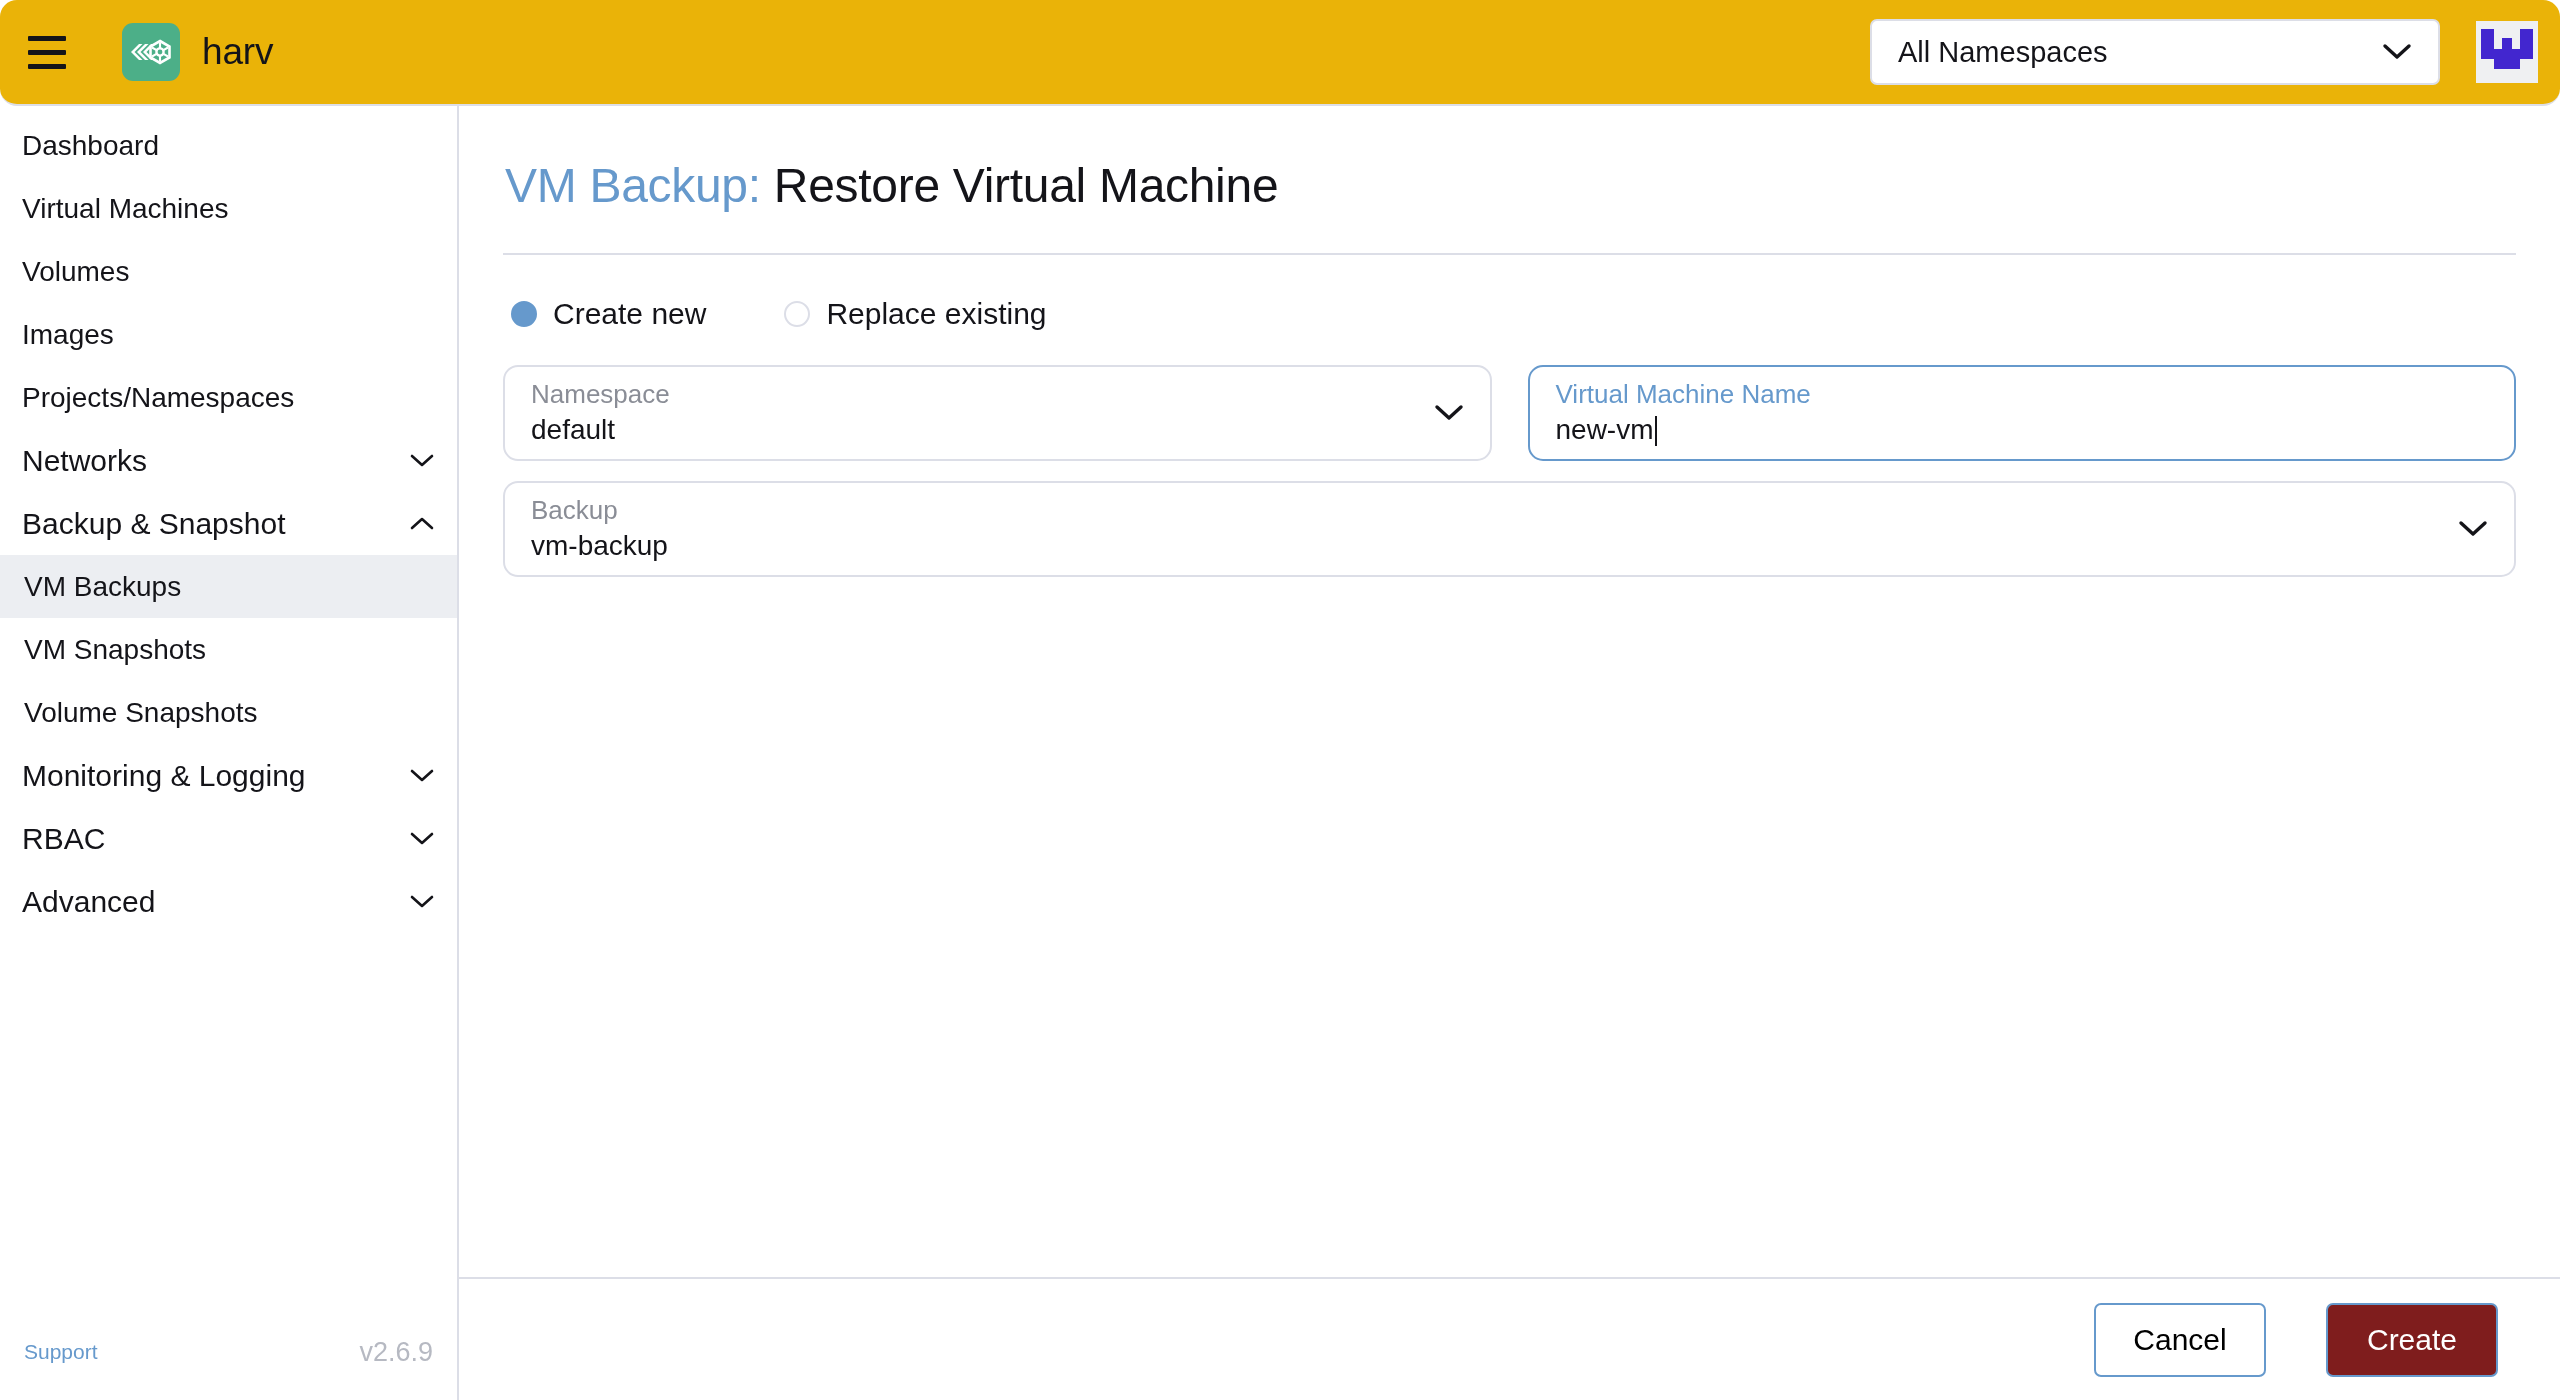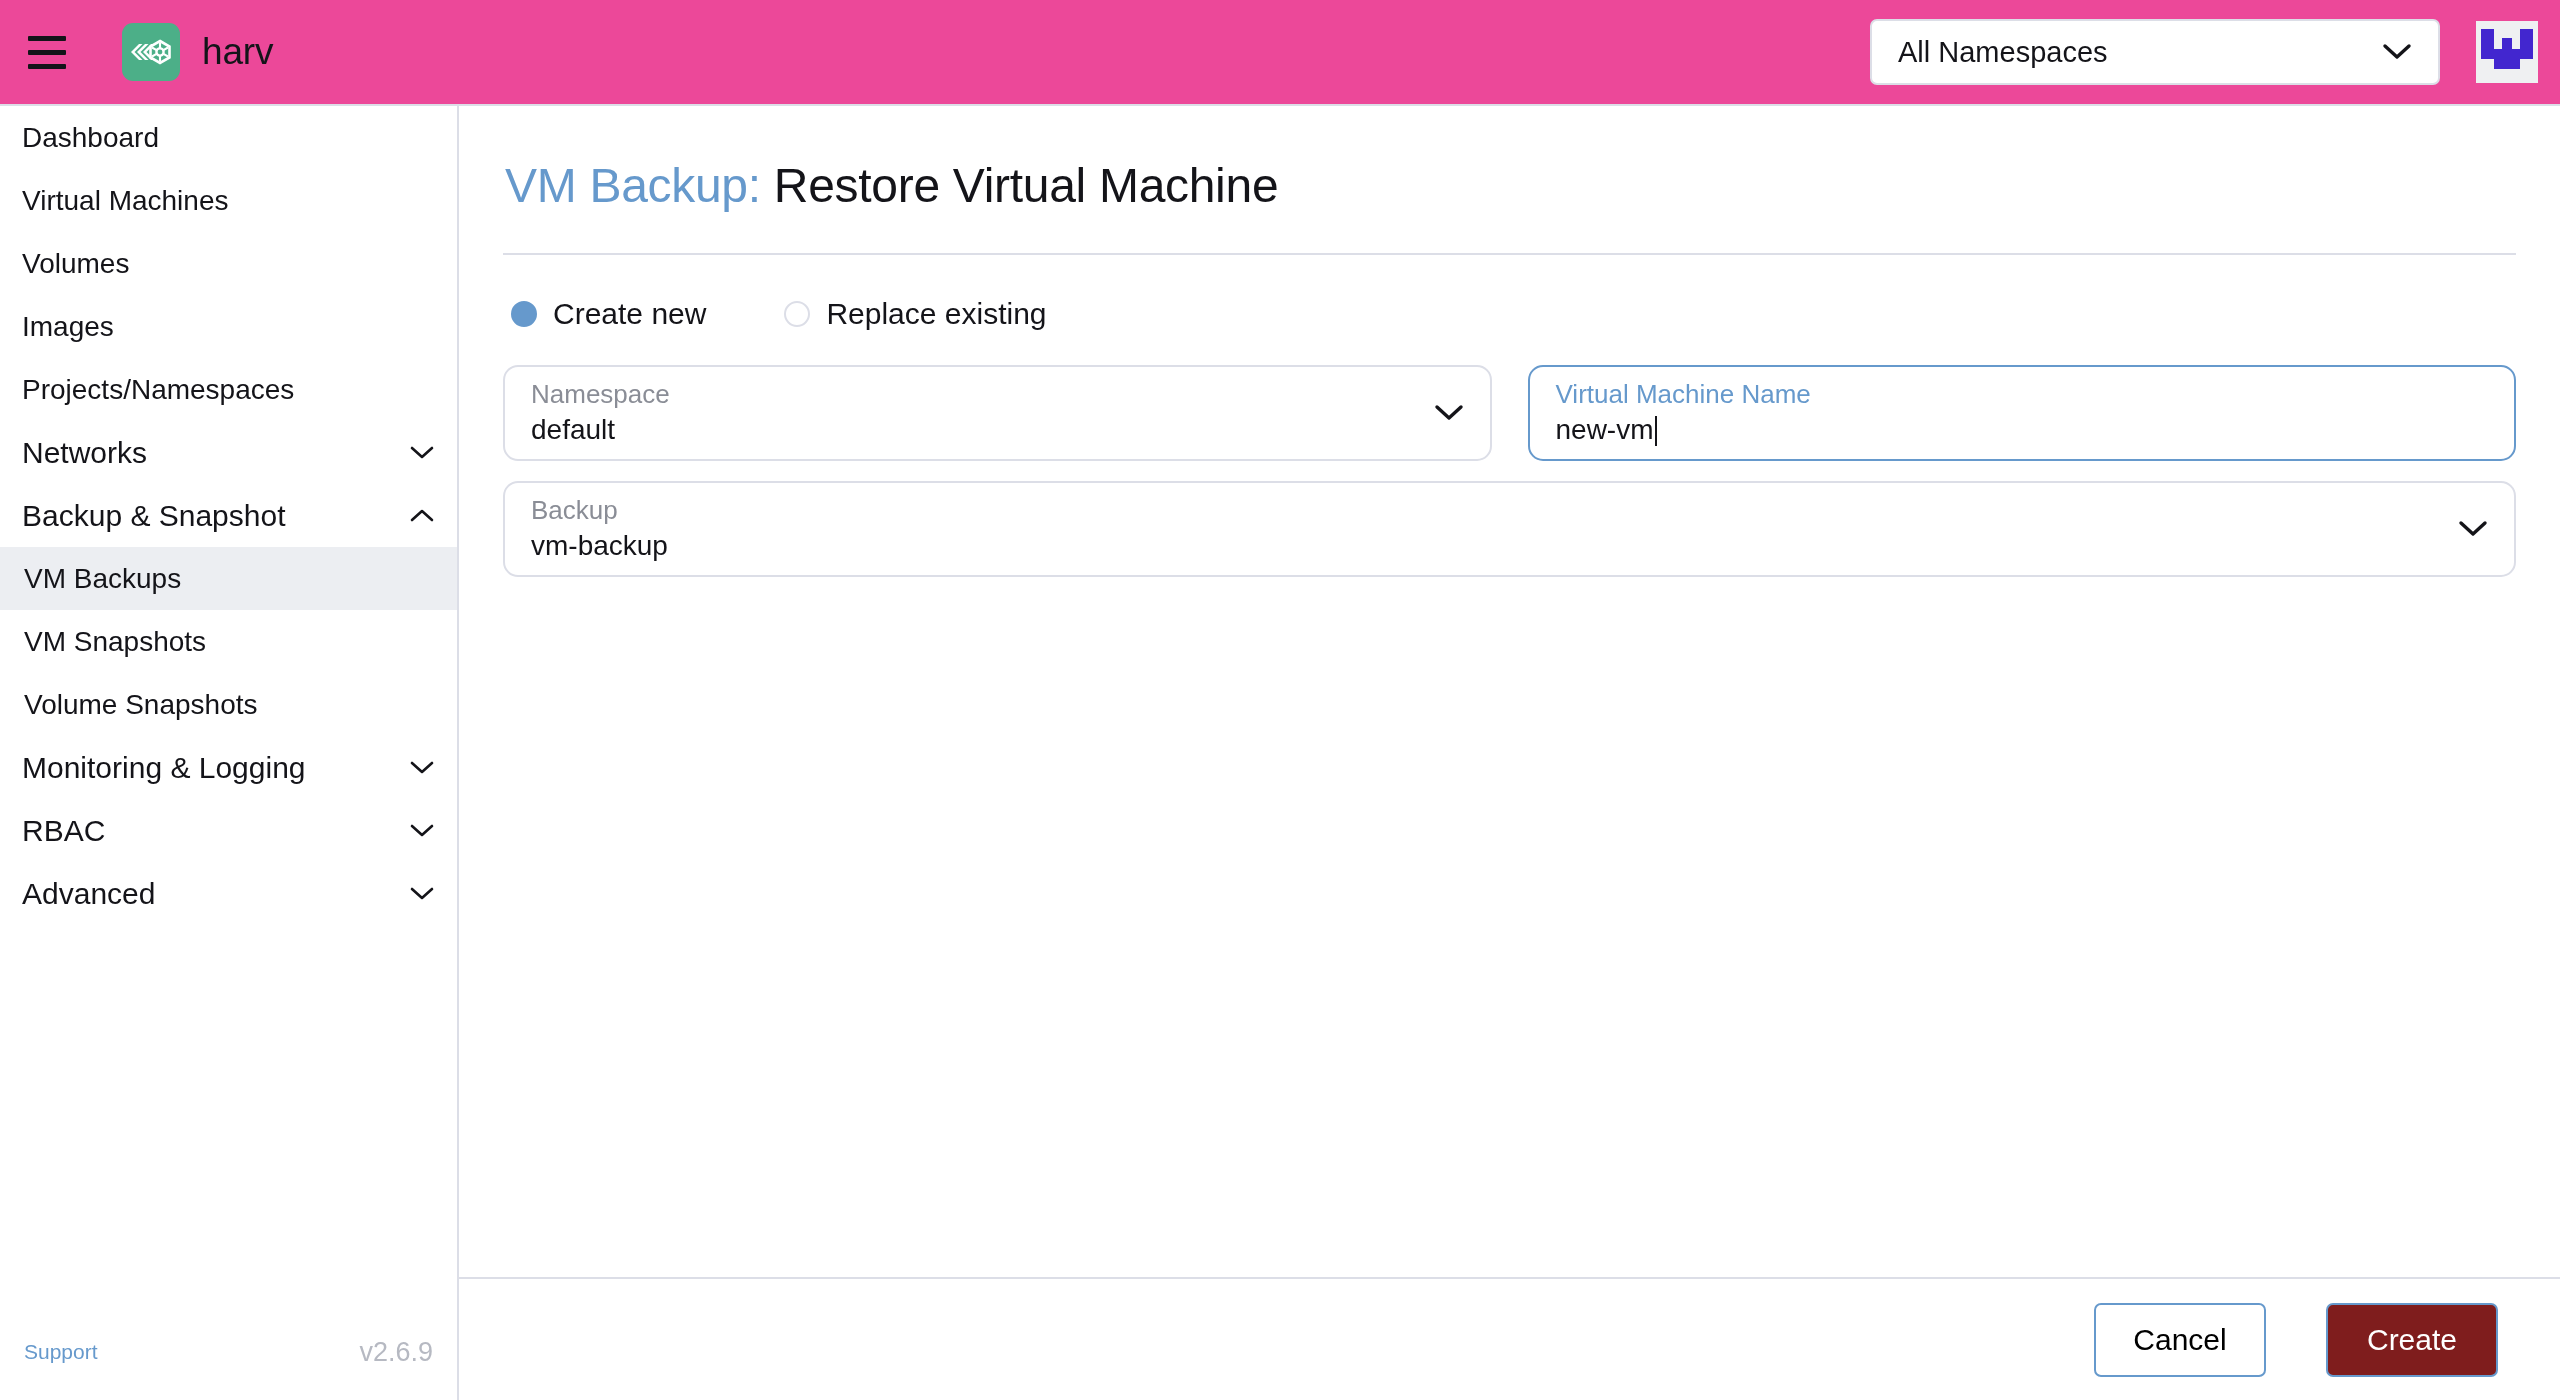--- a/index.html
+++ b/index.html
@@ -26,22 +26,23 @@
     background: #ffffff;
   }
 
   
   .header {
     height: 106px;
     min-height: 106px;
     display: flex;
     align-items: center;
     border-bottom: 2px solid #dcdee7;
-    background: #ec4899;
+    background: #eab308;
     position: relative;
+    border-radius: 17px;
   }
 
   .hamburger {
     width: 44px;
     height: 38px;
     margin-left: 28px;
     display: flex;
     flex-direction: column;
     justify-content: center;
     gap: 9px;
@@ -128,21 +129,21 @@
   }
 
   
   .sidebar {
     width: 459px;
     min-width: 459px;
     display: flex;
     flex-direction: column;
     background: #ffffff;
     border-right: 2px solid #dcdee7;
-    padding-top: 0;
+    padding-top: 8px;
   }
 
   .nav-scroll {
     flex: 1;
     overflow: hidden;
   }
 
   .nav-item {
     height: 63px;
     display: flex;

